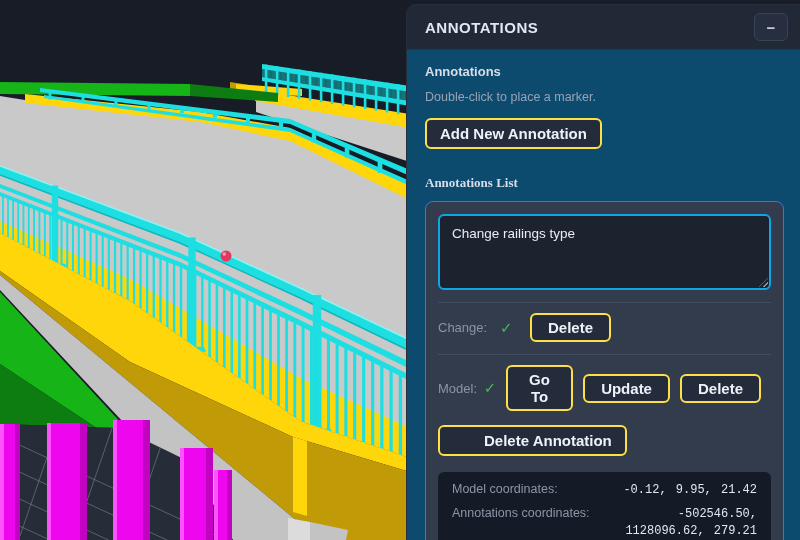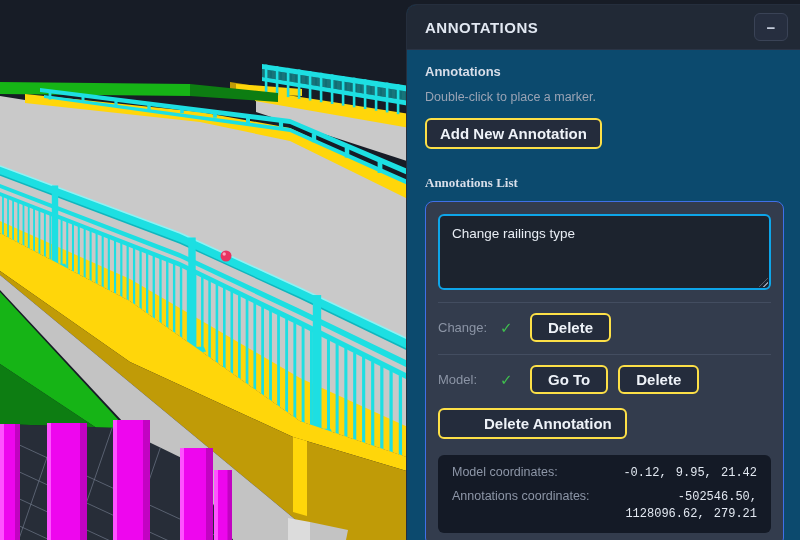--- a/index.html
+++ b/index.html
@@ -288,20 +288,21 @@
         <div class="row">
           <span class="row-label">Change:</span>
           <span class="check">✓</span>
           <button class="btn">Delete</button>
         </div>
         <hr class="divider">
         <div class="row">
           <span class="row-label">Model:</span>
           <span class="check">✓</span>
           <button class="btn">Go To</button>
+          <button class="btn">Update</button>
           <button class="btn">Delete</button>
         </div>
         <button class="btn del-annotation">Delete Annotation</button>
 
         <div class="coords">
           <div class="coord-row">
             <span class="coord-label">Model coordinates:</span>
             <span class="coord-value">-0.12, 9.95, 21.42</span>
           </div>
           <div class="coord-row">

